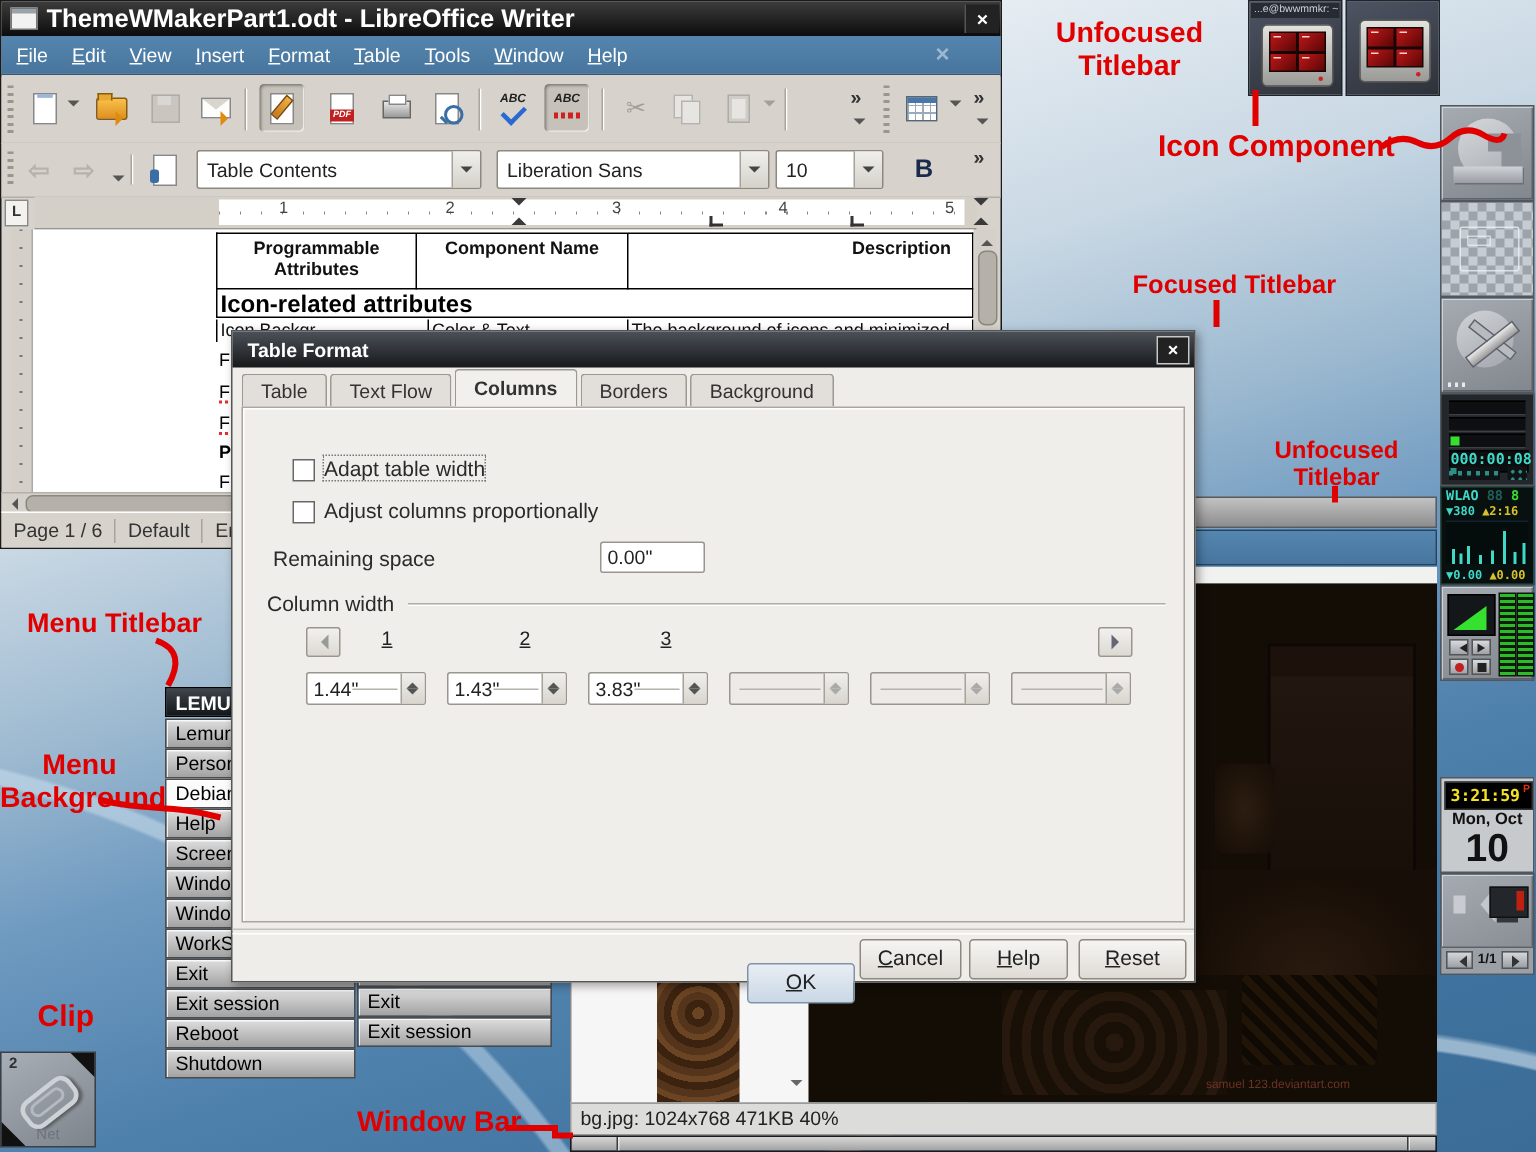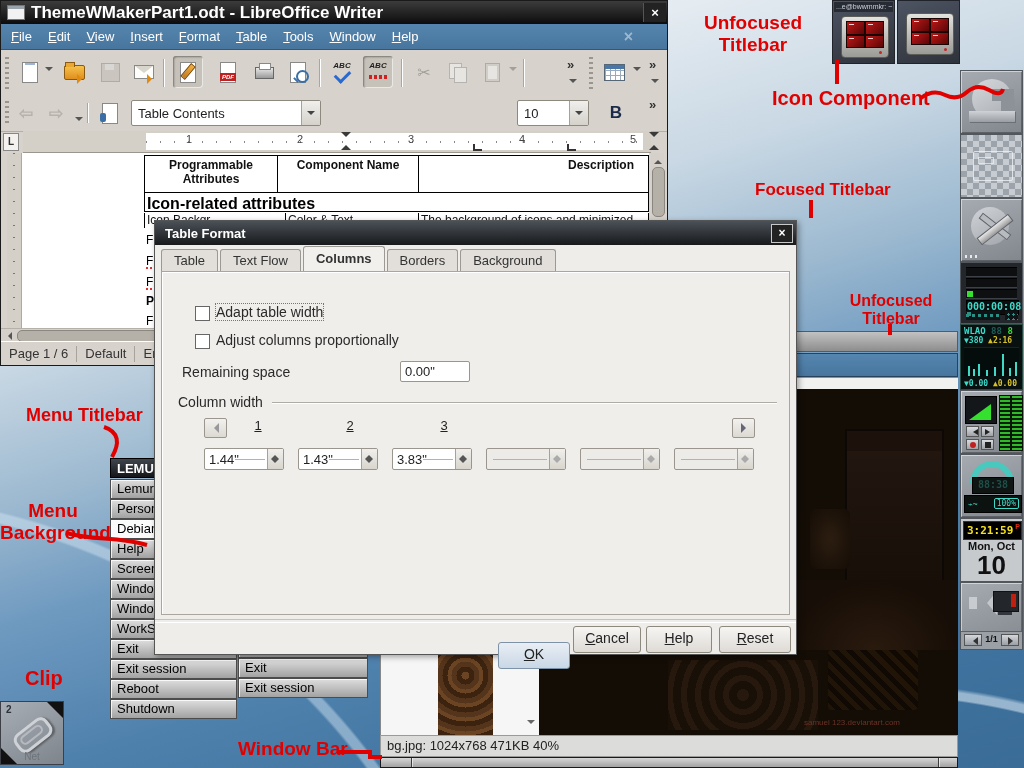--- a/index.html
+++ b/index.html
@@ -356,20 +356,26 @@
           <span class="ic">
             <i class="ic-navpin"></i>
           </span>
         </span>
       <div class="combo" style="left:130px;width:188px">
         <span class="cval">Table Contents</span>
         <span class="cbtn">
             <i></i>
           </span>
       </div>
+      <div class="combo" style="left:330px;width:180px">
+        <span class="cval">Liberation Sans</span>
+        <span class="cbtn">
+            <i></i>
+          </span>
+      </div>
       <div class="combo" style="left:516px;width:70px">
         <span class="cval">10</span>
         <span class="cbtn">
             <i></i>
           </span>
       </div>
       <span class="tbtn" style="left:600px;top:2px">
           <span class="boldB">B</span>
         </span>
       <span class="chev" style="left:648px;top:2px">»</span>
@@ -660,28 +666,20 @@
     <span class="mixbtn" style="left:20px;top:35px">
         <i style="border-left:5px solid #222"></i>
       </span>
     <span class="mixbtn" style="left:5px;top:48px">
         <i style="border:3px solid #c02020;border-radius:50%"></i>
       </span>
     <span class="mixbtn" style="left:20px;top:48px">
         <i style="border:3px solid #222"></i>
       </span>
   </div>
-  <div class="tile metal" style="top:454px;height:64px">
-    <i class="arc"></i>
-    <div class="batlcd">88:38</div>
-    <div class="batrow">
-      <span class="plug">⌁~</span>
-      <span class="batpct">100%</span>
-    </div>
-  </div>
   <div class="tile" style="top:518px;height:64px;background:#c6cacd">
     <div class="clklcd">
       <span class="clktime">3:21:59</span>
       <span class="clkp">P</span>
     </div>
     <div class="clkdate">Mon, Oct</div>
     <div class="clkday">10</div>
   </div>
   <div class="tile metal" style="top:582px;height:68px">
     <span>
@@ -715,21 +713,21 @@
   </div>
   <i class="tick" style="left:835px;top:60px;width:4px;height:24px"></i>
   <div class="ann" style="left:772px;top:87px;font-size:20px">Icon Component</div>
   <div class="ann" style="left:755px;top:180px;font-size:17px">Focused Titlebar</div>
   <i class="tick" style="left:809px;top:200px;width:4px;height:18px"></i>
   <div class="ann" style="left:843px;top:292px;width:96px;text-align:center;font-size:16px">
     <div>Unfocused</div>
     <div>Titlebar</div>
   </div>
   <i class="tick" style="left:888px;top:324px;width:4px;height:11px"></i>
-  <div class="ann" style="left:26px;top:405px;font-size:18px">Menu Titlebar</div>
+  <div class="ann" style="left:18px;top:405px;font-size:18px">Menu Titlebar</div>
   <div class="ann" style="left:0px;top:500px;width:106px;text-align:center;font-size:19px">
     <div>Menu</div>
     <div>Background</div>
   </div>
   <div class="ann" style="left:25px;top:667px;font-size:20px">Clip</div>
   <div class="ann" style="left:238px;top:738px;font-size:19px">Window Bar</div>
 
   <svg id="annsvg">
     <path d="M104,427 C119,432 120,443 112,457" stroke="#e10000" stroke-width="4" fill="none"></path>
     <path d="M66,533 C95,541 115,536 147,545" stroke="#e10000" stroke-width="4" fill="none"></path>

